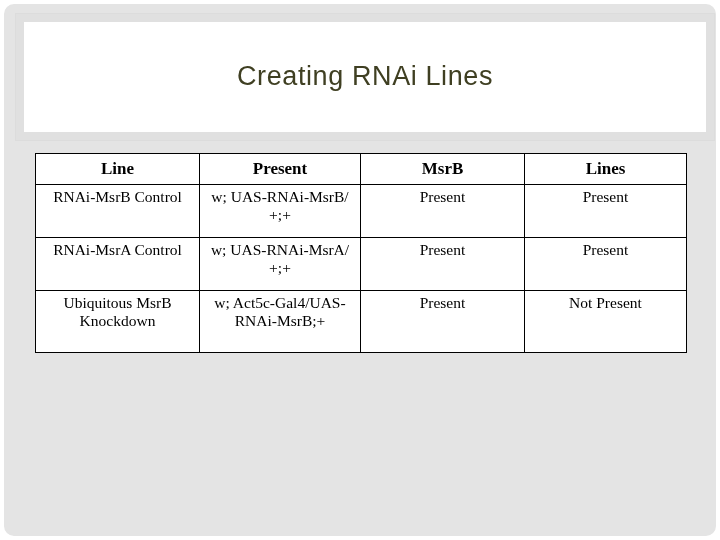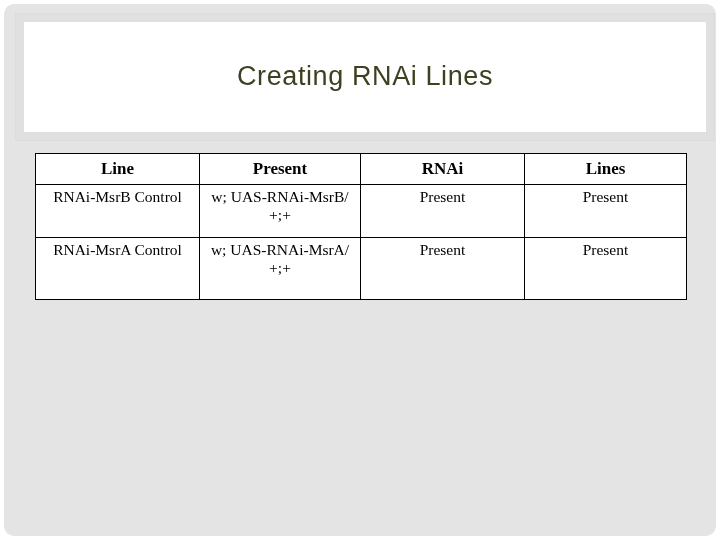--- a/index.html
+++ b/index.html
@@ -108,34 +108,40 @@
       <colgroup>
         <col class="c-line">
         <col class="c-geno">
         <col class="c-msra">
         <col class="c-msrb">
       </colgroup>
       <thead>
         <tr>
           <th>Line</th>
           <th>Present</th>
-          <th>RNAi</th>
+          <th>MsrB</th>
           <th>Lines</th>
         </tr>
       </thead>
       <tbody>
         <tr>
           <td class="cell-line">RNAi-MsrB Control</td>
           <td class="cell-geno">w; UAS-RNAi-MsrB/ +;+</td>
           <td class="cell-val">Present</td>
           <td class="cell-val">Present</td>
         </tr>
         <tr>
           <td class="cell-line">RNAi-MsrA Control</td>
           <td class="cell-geno">w; UAS-RNAi-MsrA/ +;+</td>
           <td class="cell-val">Present</td>
           <td class="cell-val">Present</td>
         </tr>
+        <tr>
+          <td class="cell-line">Ubiquitous MsrB Knockdown</td>
+          <td class="cell-geno">w; Act5c-Gal4/UAS-RNAi-MsrB;+</td>
+          <td class="cell-val">Present</td>
+          <td class="cell-val">Not Present</td>
+        </tr>
       </tbody>
     </table>
   </div>
 
 </div>
 
 </body></html>

